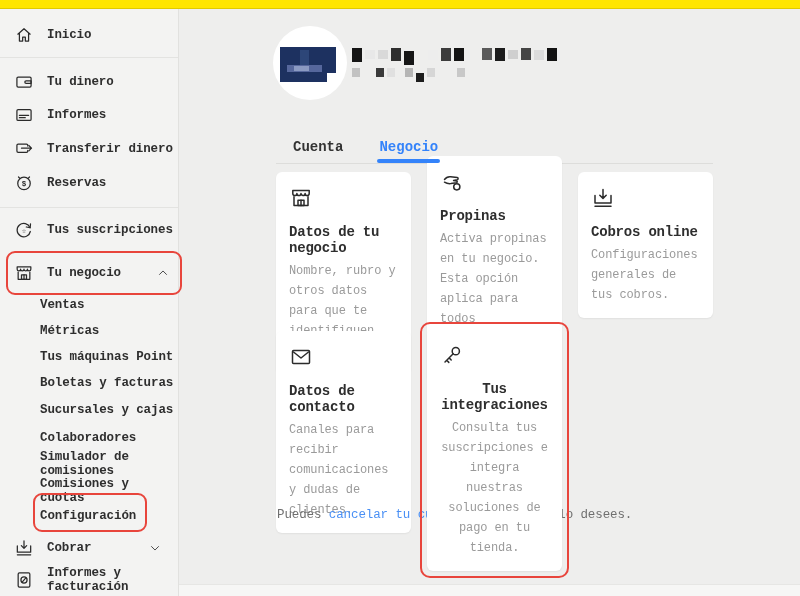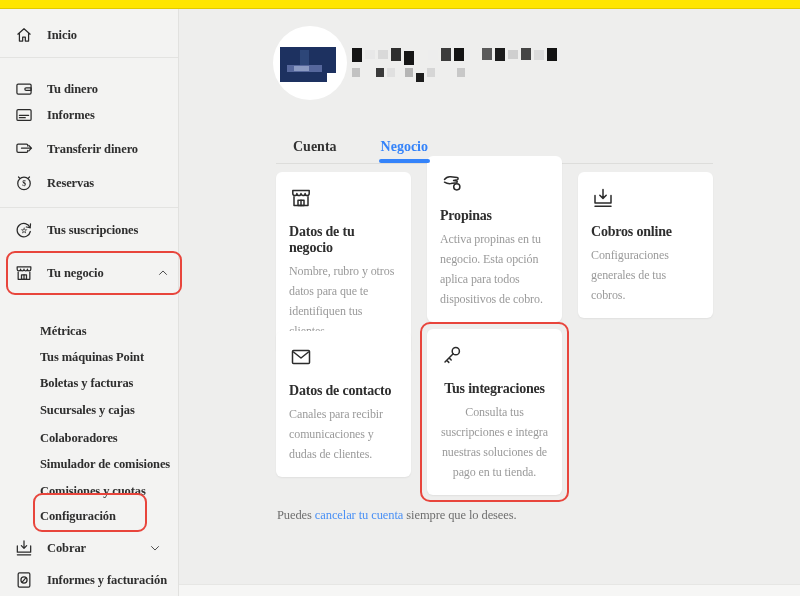--- a/index.html
+++ b/index.html
@@ -1,17 +1,17 @@
 <!DOCTYPE html>
 <html><head>
 <meta charset="utf-8">
 <style>
   html,body{margin:0;padding:0;background:#fff;}
   .page{position:relative;width:800px;height:596px;overflow:hidden;
-        font-family:Liberation Serif, serif;background:#eeeeed;
+        font-family:Liberation Mono, monospace;background:#eeeeed;
         -webkit-font-smoothing:antialiased;}
 
   
   .topbar{position:absolute;left:0;top:0;width:800px;height:8px;background:#ffe600;
           border-bottom:1px solid #e0ca00;z-index:10;}
 
   
   .sidebar{position:absolute;left:0;top:9px;width:178px;bottom:0;background:#f3f3f2;
            border-right:1px solid #e1e1df;}
   .sb-item{position:absolute;left:14px;right:4px;height:22px;display:flex;align-items:center;
@@ -32,21 +32,21 @@
   .avatar-img{position:absolute;left:7px;top:21px;width:56px;height:35px;background:#1d3160;}
   .avatar-px-v{position:absolute;left:20px;top:3px;width:9px;height:19px;background:#2d4678;}
   .avatar-px-h{position:absolute;left:7px;top:18px;width:35px;height:7px;background:#56679c;}
   .avatar-px-h2{position:absolute;left:14px;top:19px;width:15px;height:5px;background:#8b9ac2;}
   .avatar-notch{position:absolute;right:0;bottom:0;width:9px;height:9px;background:#ffffff;}
 
   .redact-row{position:absolute;display:flex;align-items:flex-start;}
   .redact-row span{display:inline-block;}
 
   
-  .tabs{position:absolute;left:277px;top:132px;display:flex;gap:12px;z-index:2;}
+  .tabs{position:absolute;left:277px;top:132px;display:flex;gap:4px;z-index:2;}
   .tab{position:relative;height:30px;padding:0 16px;display:flex;align-items:center;
        font-size:14px;font-weight:600;color:#333;cursor:pointer;}
   .tab--active{color:#3483fa;}
   .tab--active::after{content:"";position:absolute;left:14px;right:14px;bottom:-1px;height:4px;
        border-radius:3px;background:#3483fa;}
   .tabs-divider{position:absolute;left:276px;top:163px;width:437px;height:1px;background:#dddddb;}
 
   
   .card{position:absolute;width:135px;box-sizing:border-box;background:#ffffff;border-radius:6px;
         padding:14px 13px 13px 13px;box-shadow:0 1px 2px rgba(0,0,0,0.06);cursor:pointer;}
@@ -80,21 +80,21 @@
       <span class="sb-ic">
         <svg class="ic" width="20" height="20" viewBox="0 0 24 24">
             <path d="M4.6 11 L12 4.5 L19.4 11 M6.5 9.6 V19.3 H10.4 V14.6 H13.6 V19.3 H17.5 V9.6"></path>
           </svg>
       </span>
       <span>Inicio</span>
     </div>
 
     <div class="sb-div" style="top:48px"></div>
 
-    <div class="sb-item" style="top:69px">
+    <div class="sb-item" style="top:62px">
       <span class="sb-ic">
         <svg class="ic" width="20" height="20" viewBox="0 0 24 24">
             <rect x="3.5" y="6" width="17" height="12" rx="1.5"></rect>
             <path d="M14.5 10.5 H20.5 V13.5 H14.5 A1.5 1.5 0 0 1 14.5 10.5 Z"></path>
           </svg>
       </span>
       <span>Tu dinero</span>
     </div>
 
     <div class="sb-item" style="top:95px">
@@ -151,20 +151,23 @@
           </svg>
       </span>
       <span>Tu negocio</span>
       <span class="sb-chev">
         <svg class="chev" width="14" height="14" viewBox="0 0 24 24">
             <polyline points="6,14.5 12,8.5 18,14.5"></polyline>
           </svg>
       </span>
     </div>
 
+    <div class="sb-sub" style="top:286px">
+      <span>Ventas</span>
+    </div>
     <div class="sb-sub" style="top:312px">
       <span>Métricas</span>
     </div>
     <div class="sb-sub" style="top:338px">
       <span>Tus máquinas Point</span>
     </div>
     <div class="sb-sub" style="top:364px">
       <span>Boletas y facturas</span>
     </div>
     <div class="sb-sub" style="top:391px">

